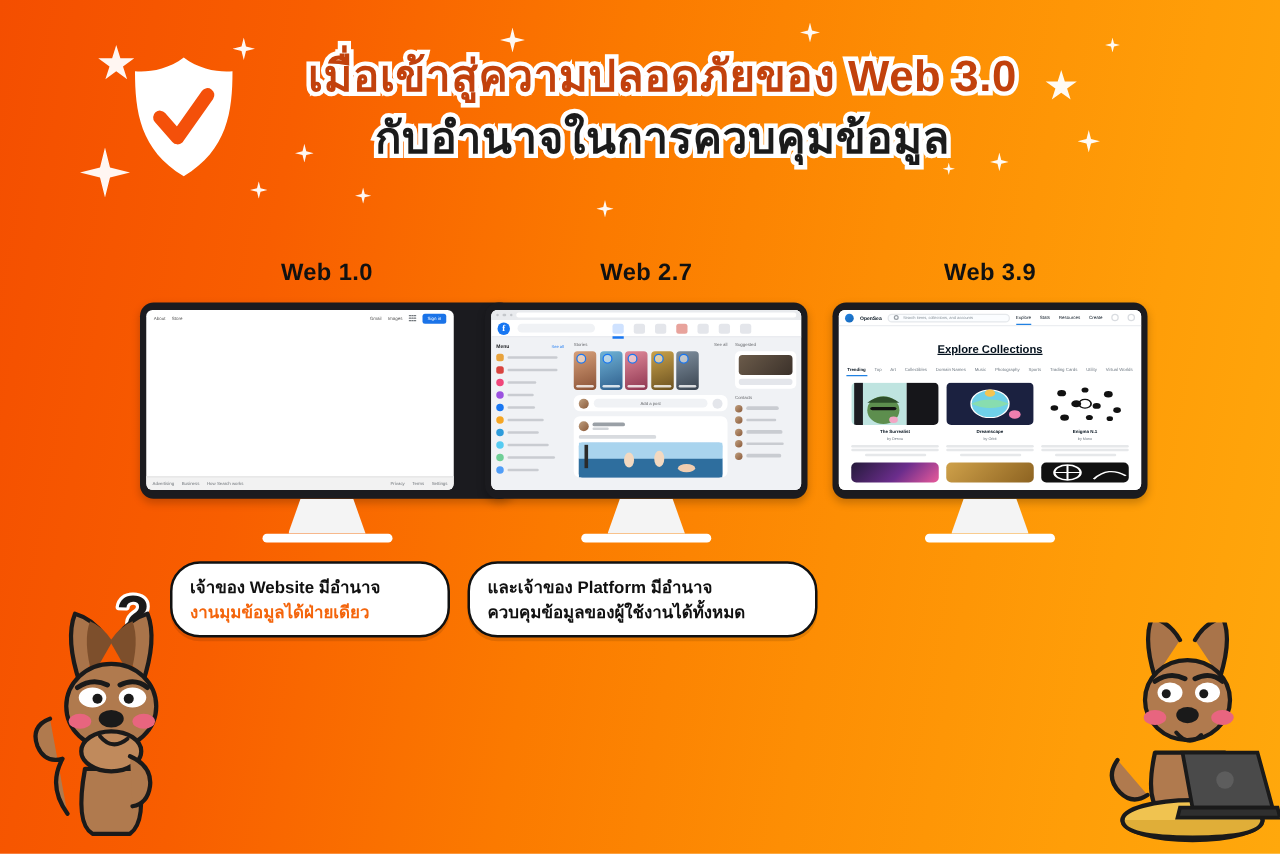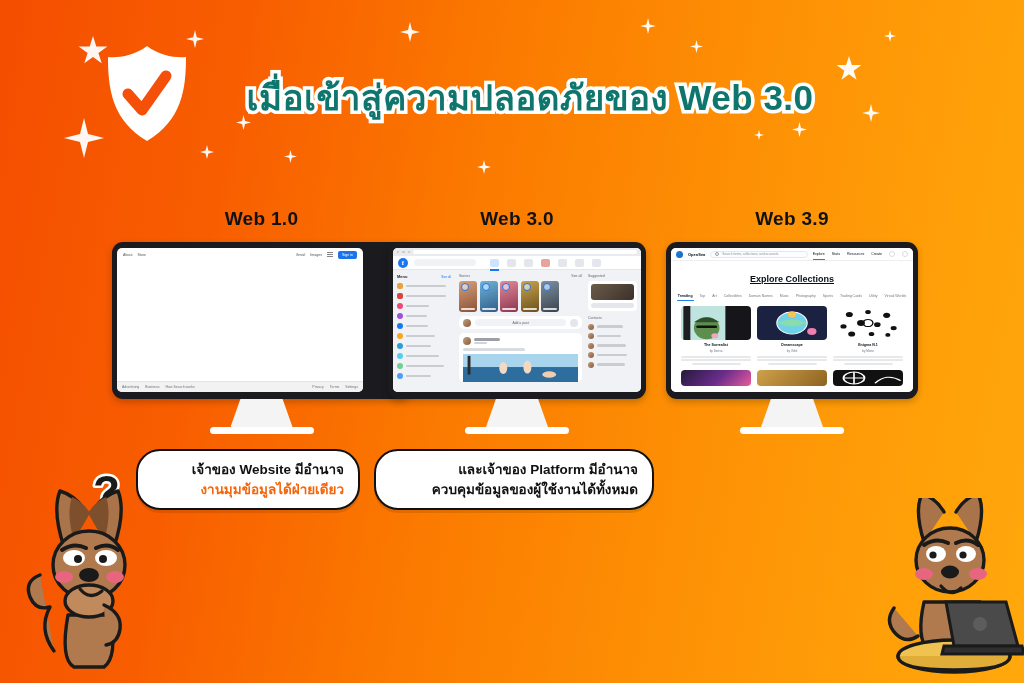--- a/index.html
+++ b/index.html
@@ -15,22 +15,22 @@
   
   .star { position: absolute; background: #fff; opacity: .95;
     clip-path: polygon(50% 0%, 61% 35%, 98% 35%, 68% 57%, 79% 91%, 50% 70%, 21% 91%, 32% 57%, 2% 35%, 39% 35%); }
   .star.s4 { clip-path: polygon(50% 0%, 60% 40%, 100% 50%, 60% 60%, 50% 100%, 40% 60%, 0% 50%, 40% 40%); }
 
   
   .header { position: absolute; top: 0; left: 0; width: 1024px; height: 185px; }
   .shield { position: absolute; left: 104px; top: 44px; width: 86px; height: 100px; }
   .title-block { position: absolute; left: 180px; top: 42px; width: 700px; text-align: center; }
   .title-line { font-weight: bold; letter-spacing: .5px; line-height: 1.12; }
-  .title-line.l1 { font-size: 35px; color: #0f766e;
-    -webkit-text-stroke: 7px #ffffff; paint-order: stroke fill; margin-top: 36px; }
+  .title-line.l1 { font-size: 35px; color: #c2410c;
+    -webkit-text-stroke: 7px #ffffff; paint-order: stroke fill; }
   .title-line.l2 { font-size: 35px; color: #1b1b1b; margin-top: 10px;
     -webkit-text-stroke: 7px #ffffff; paint-order: stroke fill; }
 
   
   .col { position: absolute; top: 208px; text-align: center; }
   .col-label { font-size: 19px; font-weight: bold; color: #111; letter-spacing: .3px; }
 
   
   .monitor { margin-top: 12px; position: relative; }
   .bezel { background: #1b1b1f; border-radius: 11px; padding: 6px 5px 7px 5px;
@@ -147,21 +147,21 @@
   .os-card-img { height: 34px; border-radius: 4px; overflow: hidden; display: flex; }
   .os-card-name { text-align: center; font-size: 3.6px; font-weight: bold; color: #04111d; margin-top: 3px; }
   .os-card-by { text-align: center; font-size: 3px; color: #707a83; margin-top: 1.5px; }
   .os-card-desc { margin-top: 3px; }
   .os-card-desc i { display: block; height: 2.2px; background: #e6e8ea; border-radius: 2px; margin-bottom: 1.6px; }
   .os-row2 { display: grid; grid-template-columns: repeat(3,1fr); gap: 6px; padding: 5px 10px 0 10px; }
   .os-row2 div { height: 16px; border-radius: 4px; }
 
   
   .bubble { position: absolute; background: #fff; border: 2.5px solid #111;
-            border-radius: 24px; padding: 9px 14px; text-align: right;
+            border-radius: 24px; padding: 9px 14px; text-align: left;
             box-shadow: 0 3px 0 rgba(0,0,0,.10); }
   .bubble p { font-size: 13.5px; font-weight: bold; line-height: 1.45; color: #111; white-space: nowrap; }
   .bubble p.accent { color: #F4650C; }
 
   
   .mascot { position: absolute; }
 </style>
 </head>
 <body>
 
@@ -188,20 +188,21 @@
 
   <div class="header">
     <div class="shield">
       <svg viewBox="0 0 86 100" width="86" height="100">
         <path d="M43 2 C30 12, 14 14, 4 13 C4 45, 8 76, 43 97 C78 76, 82 45, 82 13 C72 14, 56 12, 43 2 Z" fill="#ffffff"></path>
         <path d="M24 50 L38 66 L62 32" stroke="#F4500A" stroke-width="11" fill="none" stroke-linecap="round" stroke-linejoin="round"></path>
       </svg>
     </div>
     <div class="title-block">
       <div class="title-line l1">เมื่อเข้าสู่ความปลอดภัยของ Web 3.0</div>
+      <div class="title-line l2">กับอำนาจในการควบคุมข้อมูล</div>
     </div>
   </div>
 
   <div class="col" style="left:112px; width:299px;">
     <div class="col-label">Web 1.0</div>
     <div class="monitor">
       <div class="bezel">
         <div class="screen" style="width:246px;height:144px;">
           <div class="g-nav">
             <div class="g-nav-left">
@@ -238,21 +239,21 @@
             </div>
           </div>
         </div>
       </div>
       <div class="stand"></div>
       <div class="stand-base"></div>
     </div>
   </div>
 
   <div class="col" style="left:388px; width:258px;">
-    <div class="col-label">Web 3.0</div>
+    <div class="col-label">Web 2.7</div>
     <div class="monitor">
       <div class="bezel">
         <div class="screen" style="width:248px;height:144px;">
           <div class="fb">
             <div class="fb-urlbar">
               <span class="fb-dot"></span>
               <span class="fb-dot"></span>
               <span class="fb-dot"></span>
               <span class="fb-url"></span>
             </div>

